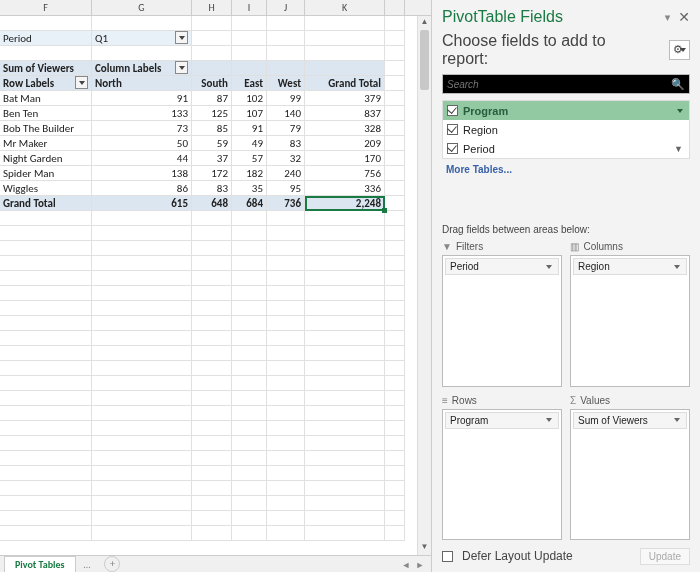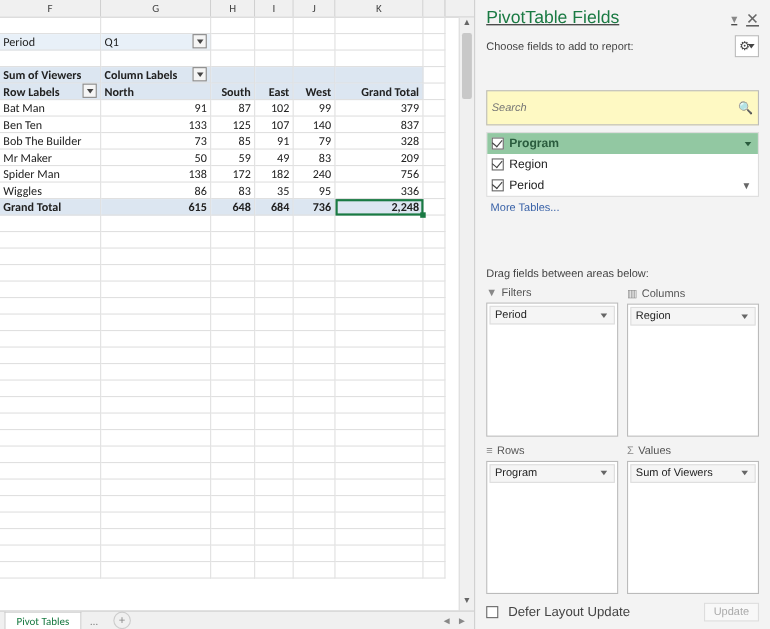--- a/index.html
+++ b/index.html
@@ -20,49 +20,49 @@
   .cell.sel { outline: 2px solid #1a7a43; outline-offset: -2px; position: relative; z-index: 2; }
   .cell.sel::after { content:""; position:absolute; right:-3px; bottom:-3px; width:5px; height:5px; background:#1a7a43; }
   .dd { display:inline-block; width:13px; height:13px; border:1px solid #888; background:#f5f5f5; vertical-align:middle; position:relative; margin-left:2px; }
   .dd::after { content:""; position:absolute; left:3px; top:4px; border-left:3px solid transparent; border-right:3px solid transparent; border-top:4px solid #444; }
   .scroll-v { position:absolute; right:0; top:16px; bottom:17px; width:14px; background:#f0f0f0; border-left:1px solid #ddd; }
   .scroll-v .thumb { position:absolute; left:2px; right:2px; top:14px; height:60px; background:#c8c8c8; border-radius:2px; }
   .scroll-v .arr { position:absolute; left:0; right:0; height:14px; text-align:center; font-size:8px; color:#666; }
   .scroll-v .arr.up { top:0; }
   .scroll-v .arr.dn { bottom:0; }
   .sheet-tabs { position:absolute; bottom:0; left:0; right:0; height:17px; background:#f0f0f0; border-top:1px solid #ccc; display:flex; align-items:center; padding-left:4px; }
-  .sheet-tab { height:16px; padding:0 10px; background:#fff; border:1px solid #ccc; border-bottom:none; font-size:10px; line-height:15px; color:#1a7a43; font-weight:normal; }
+  .sheet-tab { height:16px; padding:0 10px; background:#fff; border:1px solid #ccc; border-bottom:none; font-size:10px; line-height:15px; color:#1a7a43; font-weight:bold; }
   .tab-more { padding:0 8px; color:#888; font-size:10px; }
   .tab-add { width:16px; height:16px; border:1px solid #ccc; border-radius:50%; text-align:center; line-height:13px; color:#888; font-size:11px; margin-left:6px; }
   .tab-nav { flex:1; display:flex; justify-content:flex-end; padding-right:4px; }
   .tab-nav span { width:14px; text-align:center; color:#888; font-size:9px; }
   
   
   .panel { flex:1; background:#f3f3f3; padding:8px 10px 6px 10px; display:flex; flex-direction:column; font-family:"Segoe UI",Arial,sans-serif; }
-  .panel-h { display:flex; align-items:center; justify-content:space-between; margin-bottom:6px;text-decoration:underline; }
+  .panel-h { display:flex; align-items:center; justify-content:space-between; margin-bottom:6px; }
   .panel-title { font-size:16px; color:#1a7a43; font-weight:normal; }
   .panel-close { font-size:14px; color:#666; cursor:pointer; }
-  .panel-sub { display:flex; align-items:center; justify-content:space-between; font-size:10px; color:#444; margin-bottom:6px;gap:24px; }
+  .panel-sub { display:flex; align-items:center; justify-content:space-between; font-size:16px; color:#444; margin-bottom:6px;gap:24px; }
   .gear { width:22px; height:20px; border:1px solid #bbb; background:#fff; position:relative; }
   .gear::before { content:"⚙"; font-size:11px; position:absolute; left:3px; top:2px; color:#444; }
   .gear::after { content:""; position:absolute; right:3px; top:7px; border-left:3px solid transparent; border-right:3px solid transparent; border-top:4px solid #444; }
-  .search-box { display:flex; align-items:center; border:1px solid #bbb; background:#fef9c3; height:32px; margin-bottom:6px; padding:0 4px;margin-top:24px; }
+  .search-box { display:flex; align-items:center; border:1px solid #bbb; background:#000000; height:20px; margin-bottom:6px; padding:0 4px; }
   .search-box input { flex:1; border:none; outline:none; font-size:10px; font-style:italic; color:#888; background:transparent; }
   .search-ico { font-size:11px; color:#666; }
   .field-list { border:1px solid #ddd; background:#fff; flex:0 0 auto; }
   .field-row { display:flex; align-items:center; height:19px; padding:0 4px; font-size:11px; }
   .field-row.sel { background:#92c8a2; font-weight:bold; color:#2a5c3e; }
   .field-row.sel .dd-small::after { border-top-color:#2a5c3e; }
   .cb { width:11px; height:11px; border:1px solid #666; background:#fff; margin-right:5px; position:relative; }
   .cb.ck::after { content:""; position:absolute; left:1px; top:-1px; width:5px; height:7px; border-right:1.5px solid #444; border-bottom:1.5px solid #444; transform:rotate(40deg); }
   .field-row .spacer { flex:1; }
   .dd-small { width:10px; height:10px; position:relative; }
   .dd-small::after { content:""; position:absolute; left:2px; top:3px; border-left:3px solid transparent; border-right:3px solid transparent; border-top:4px solid #888; }
   .filter-ico { font-size:9px; color:#666; margin-right:2px; }
-  .more-tables { font-size:10px; color:#3861a7; padding:5px 4px; }
+  .more-tables { font-size:10px; color:#3861a7; padding:5px 4px;font-weight:bold; }
   
   .areas-label { font-size:10px; color:#444; margin:4px 0 6px 0; }
   .areas { display:grid; grid-template-columns:1fr 1fr; grid-template-rows:1fr 1fr; gap:8px; flex:1; min-height:0; }
   .area-box { display:flex; flex-direction:column; }
   .area-title { font-size:10px; color:#555; margin-bottom:3px; display:flex; align-items:center; gap:4px; }
   .area-ico { font-size:10px; color:#888; }
   .area-list { flex:1; background:#fff; border:1px solid #bbb; padding:2px; overflow:hidden; }
   .area-item { display:flex; align-items:center; justify-content:space-between; height:17px; padding:0 4px; font-size:10px; background:#f5f5f5; border:1px solid #ddd; margin-bottom:1px; }
   .area-item .dd-small::after { border-top-color:#666; }
   
@@ -168,20 +168,29 @@
         <div class="row">
           <div class="cell wF">Mr Maker</div>
           <div class="cell wG num">50</div>
           <div class="cell wH num">59</div>
           <div class="cell wI num">49</div>
           <div class="cell wJ num">83</div>
           <div class="cell wK num">209</div>
           <div class="cell wBlank"></div>
         </div>
         <div class="row">
+          <div class="cell wF">Night Garden</div>
+          <div class="cell wG num">44</div>
+          <div class="cell wH num">37</div>
+          <div class="cell wI num">57</div>
+          <div class="cell wJ num">32</div>
+          <div class="cell wK num">170</div>
+          <div class="cell wBlank"></div>
+        </div>
+        <div class="row">
           <div class="cell wF">Spider Man</div>
           <div class="cell wG num">138</div>
           <div class="cell wH num">172</div>
           <div class="cell wI num">182</div>
           <div class="cell wJ num">240</div>
           <div class="cell wK num">756</div>
           <div class="cell wBlank"></div>
         </div>
         <div class="row">
           <div class="cell wF">Wiggles</div>

